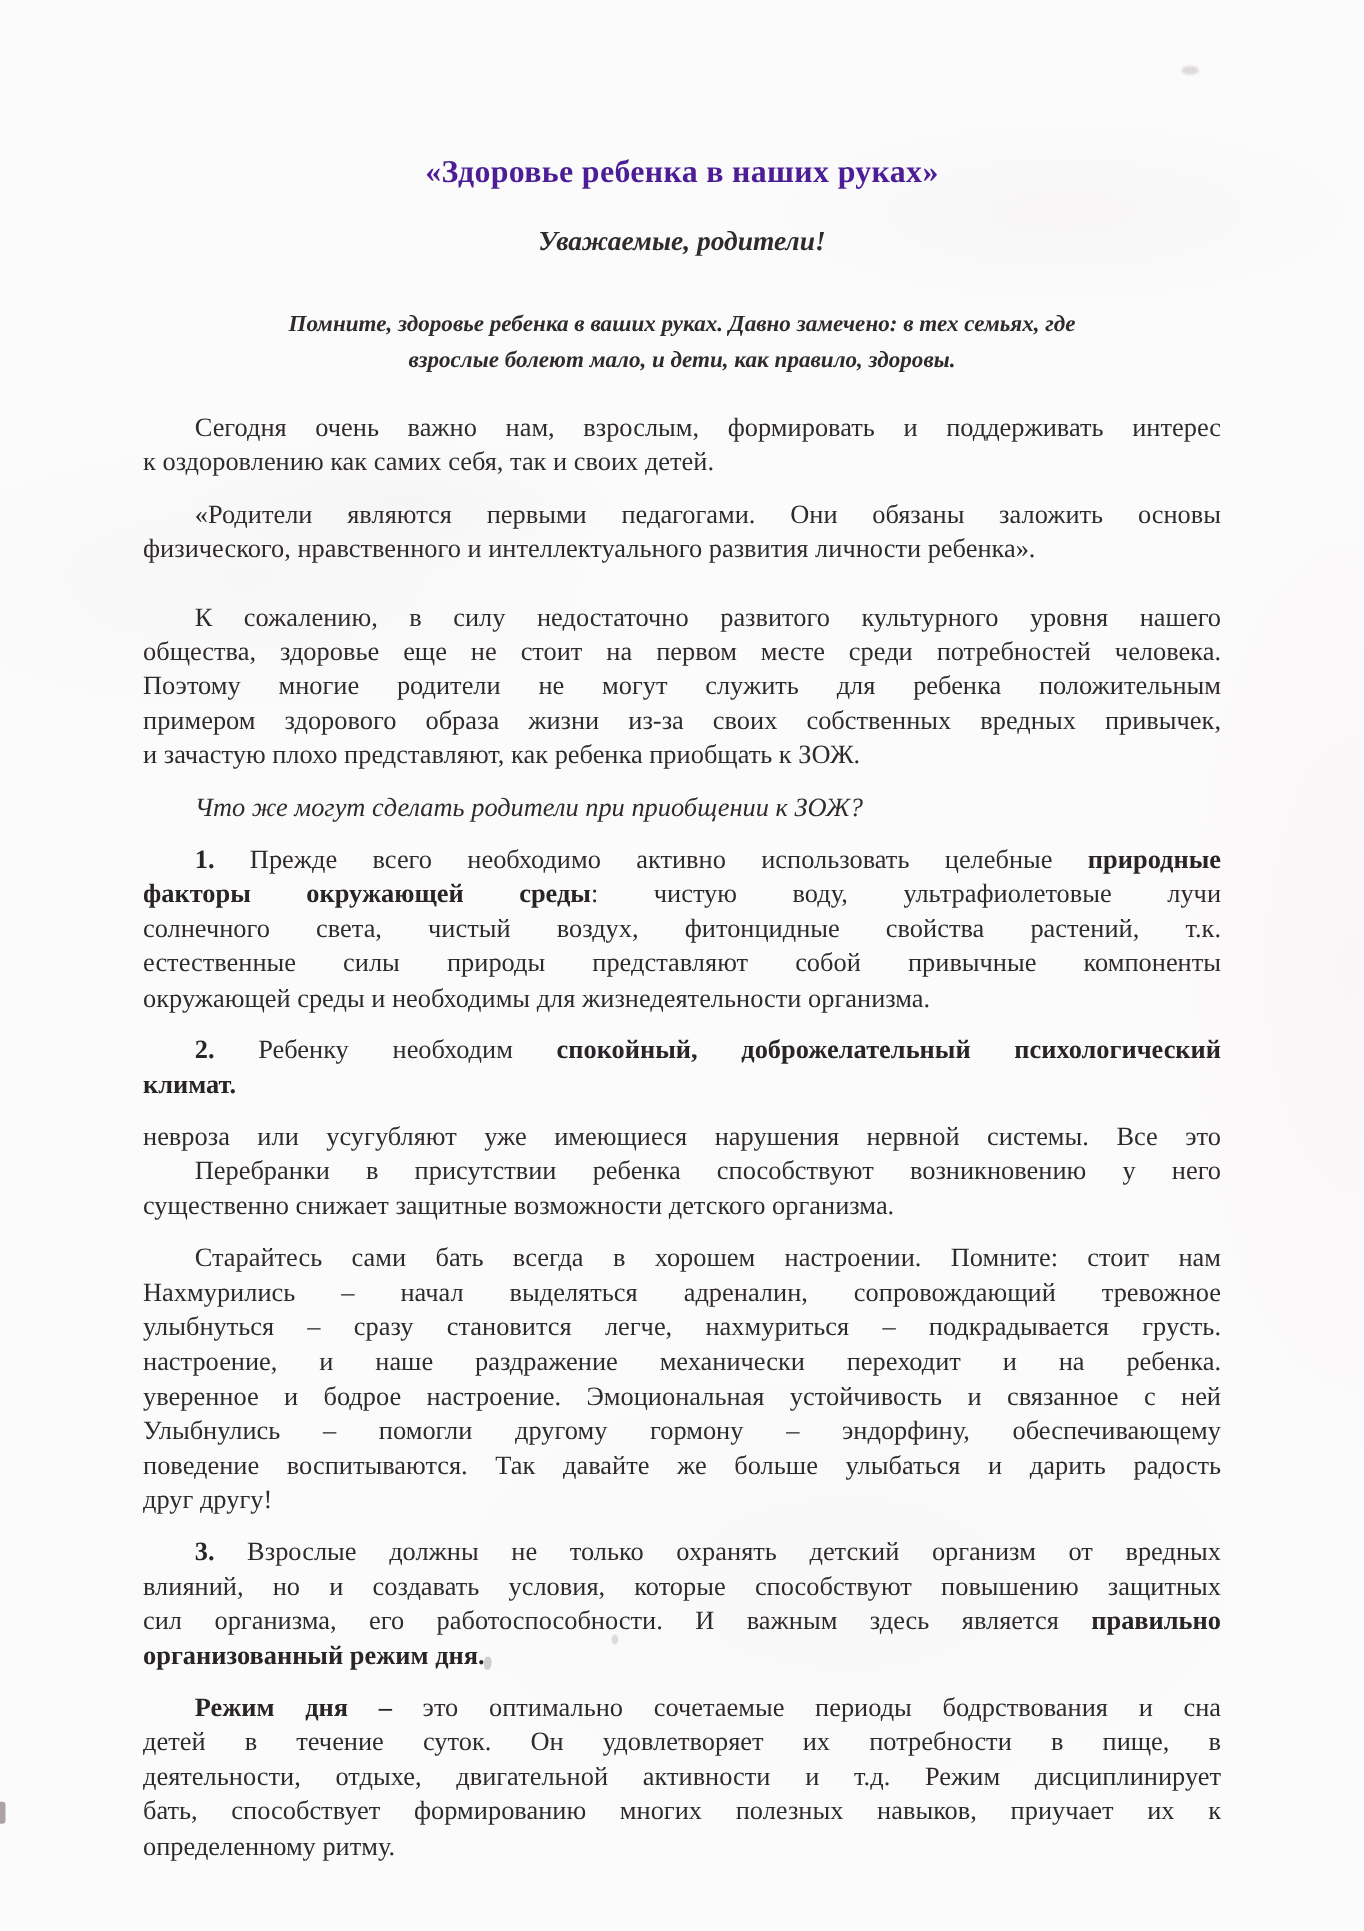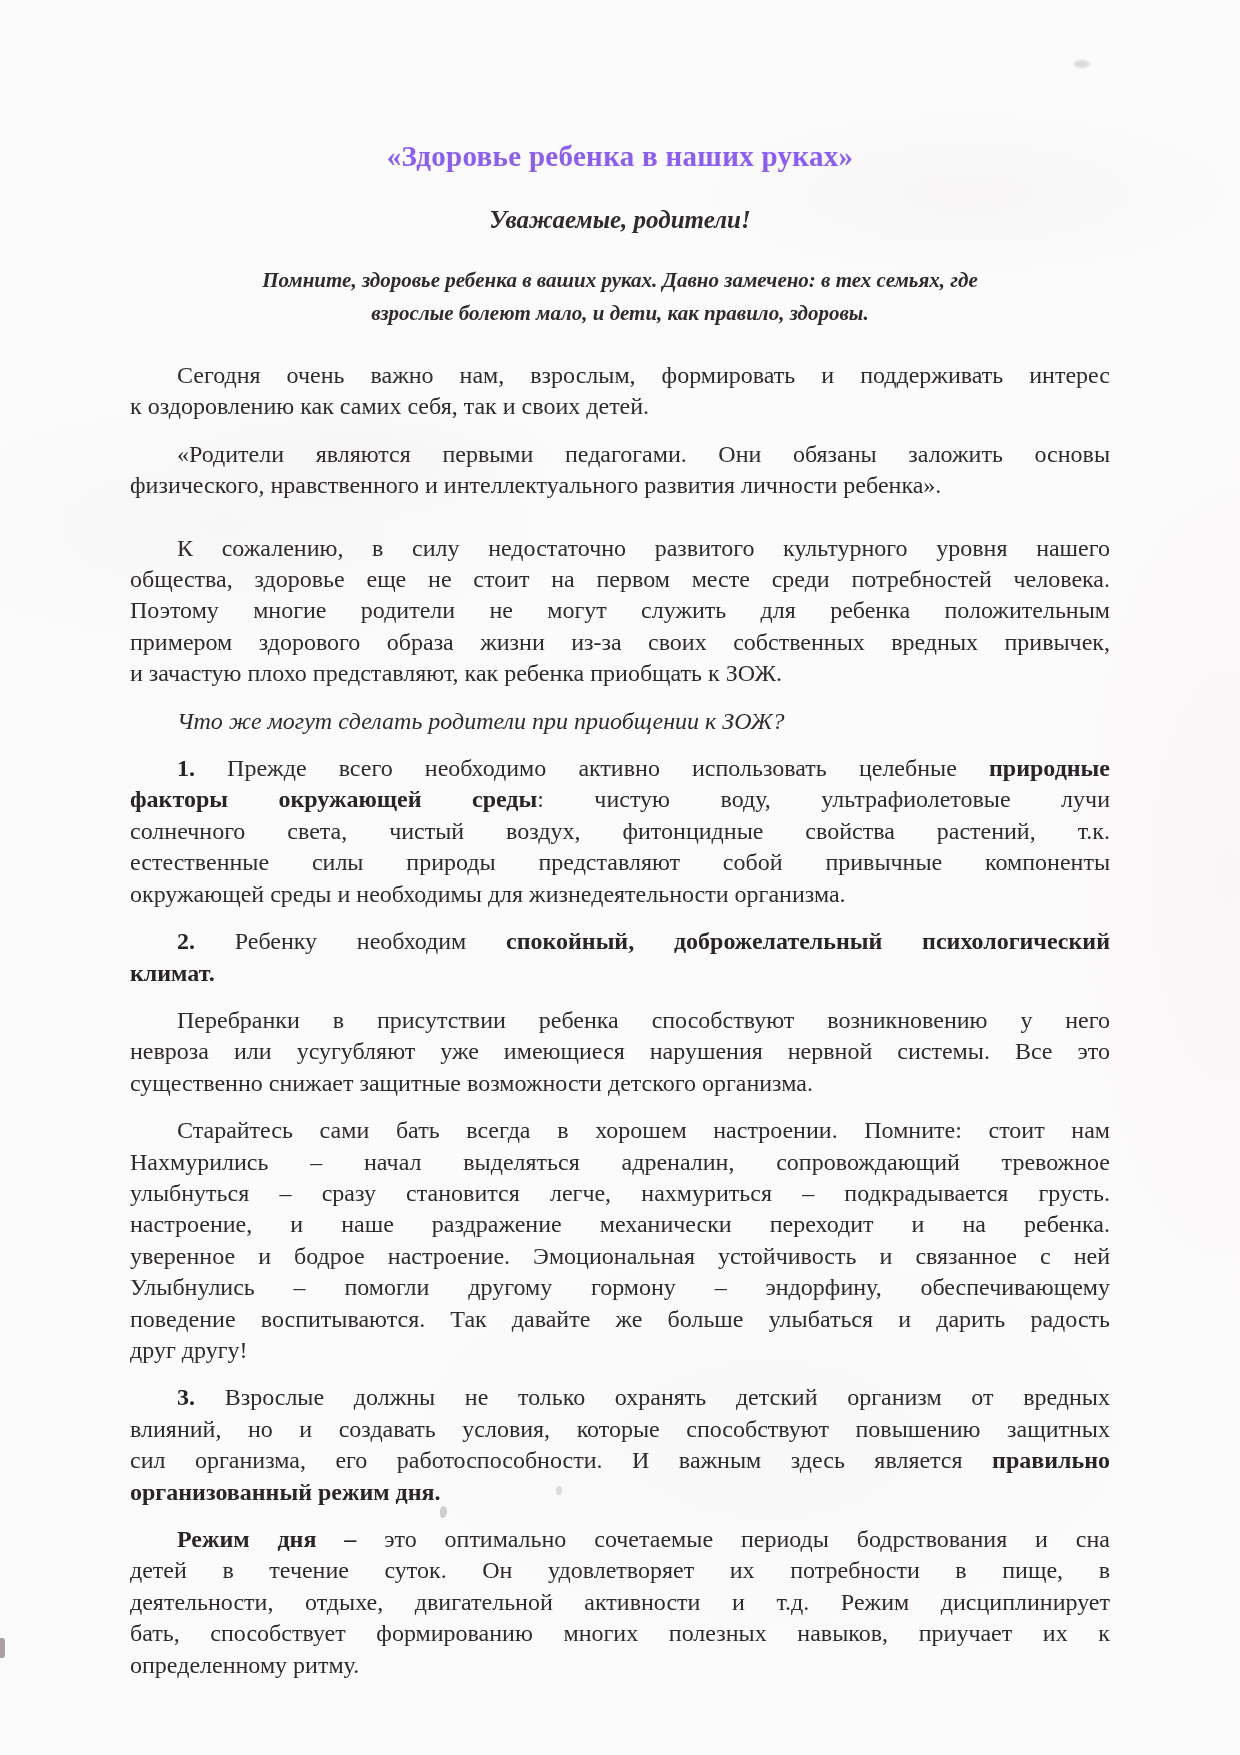--- a/index.html
+++ b/index.html
@@ -37,25 +37,25 @@
   .content {
     position: relative;
     padding: 138px 114px 0 114px;
   }
   .doc-title {
     margin: 0 0 30px 0;
     font-size: 29px;
     line-height: 36px;
     font-weight: bold;
     text-align: center;
-    color: #8b5cf6;
+    color: #4c1d95;
     letter-spacing: 0.3px;
   }
   .salutation {
-    margin: 0 0 28px 0;
+    margin: 0 0 42px 0;
     font-size: 25px;
     line-height: 32px;
     font-weight: bold;
     font-style: italic;
     text-align: center;
   }
   .lead {
     margin: 0 0 30px 0;
     font-size: 21px;
     line-height: 33px;
@@ -151,22 +151,22 @@
           <div class="line"><span class="b">факторы окружающей среды</span><span>: чистую воду, ультрафиолетовые лучи</span></div>
           <div class="line"><span>солнечного света, чистый воздух, фитонцидные свойства растений, т.к.</span></div>
           <div class="line"><span>естественные силы природы представляют собой привычные компоненты</span></div>
           <div class="line last"><span>окружающей среды и необходимы для жизнедеятельности организма.</span></div>
         </div>
         <div class="para">
           <div class="line first"><span class="b">2.</span><span> Ребенку необходим </span><span class="b">спокойный, доброжелательный психологический</span></div>
           <div class="line last"><span class="b">климат.</span></div>
         </div>
         <div class="para">
+          <div class="line"><span>невроза или усугубляют уже имеющиеся нарушения нервной системы. Все это</span></div>
           <div class="line first"><span>Перебранки в присутствии ребенка способствуют возникновению у него</span></div>
-          <div class="line"><span>невроза или усугубляют уже имеющиеся нарушения нервной системы. Все это</span></div>
           <div class="line last"><span>существенно снижает защитные возможности детского организма.</span></div>
         </div>
         <div class="para">
           <div class="line first"><span>Старайтесь сами бать всегда в хорошем настроении. Помните: стоит нам</span></div>
           <div class="line"><span>Нахмурились – начал выделяться адреналин, сопровождающий тревожное</span></div>
           <div class="line"><span>улыбнуться – сразу становится легче, нахмуриться – подкрадывается грусть.</span></div>
           <div class="line"><span>настроение, и наше раздражение механически переходит и на ребенка.</span></div>
           <div class="line"><span>уверенное и бодрое настроение. Эмоциональная устойчивость и связанное с ней</span></div>
           <div class="line"><span>Улыбнулись – помогли другому гормону – эндорфину, обеспечивающему</span></div>
           <div class="line"><span>поведение воспитываются. Так давайте же больше улыбаться и дарить радость</span></div>

